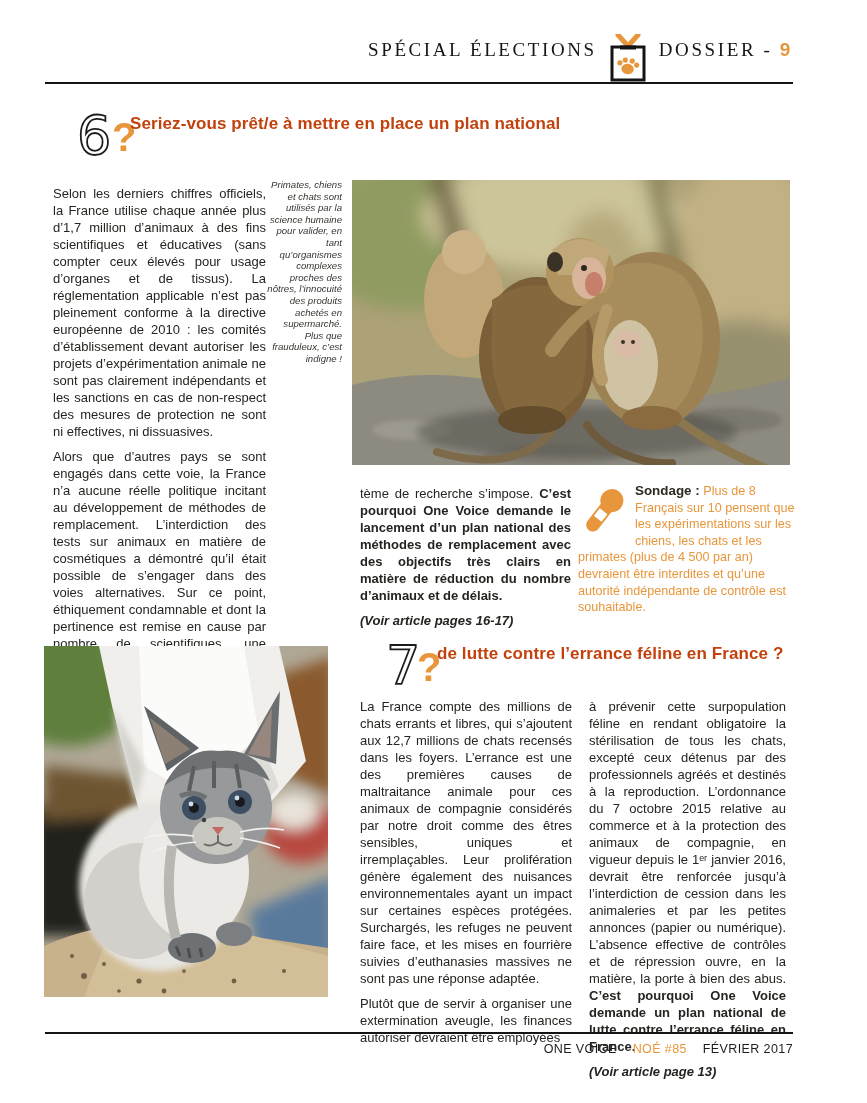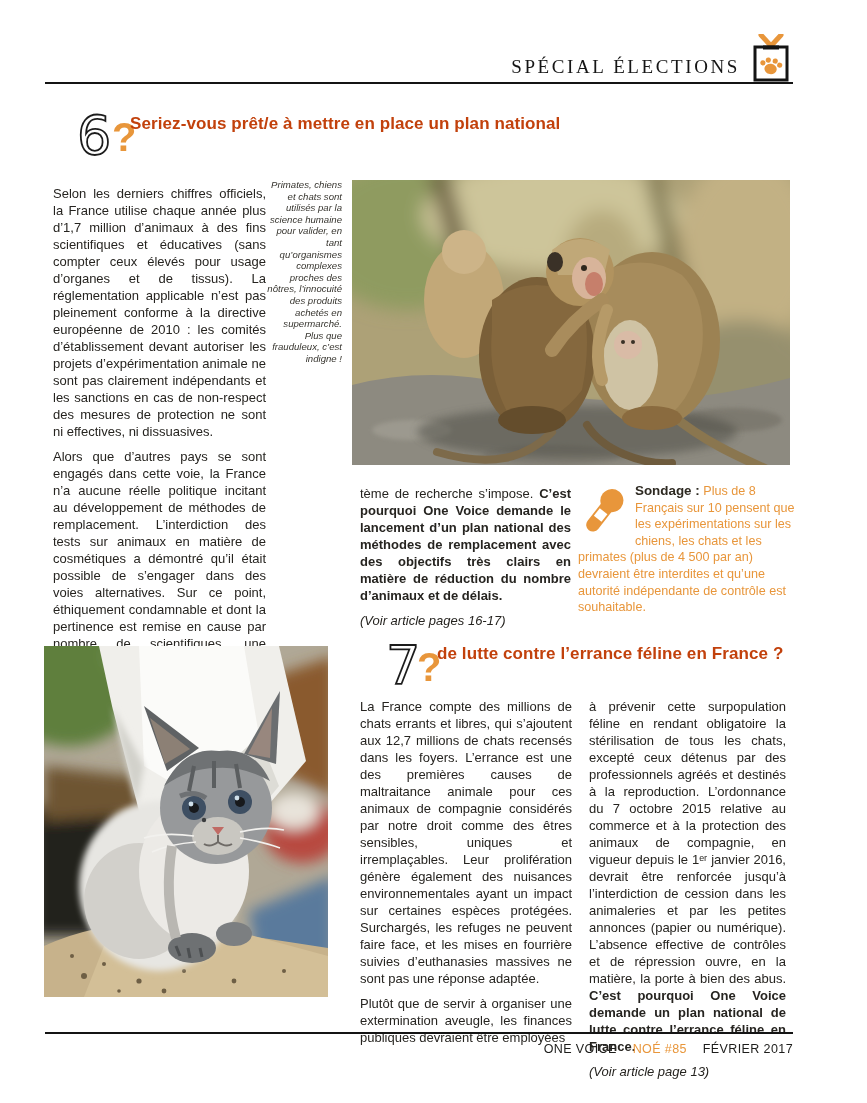--- a/index.html
+++ b/index.html
@@ -6,21 +6,21 @@
   .page {
     position:relative; width:867px; height:1103px; background:#ffffff;
     font-family:"Liberation Sans", sans-serif; color:#22201c; overflow:hidden;
   }
   .rule { position:absolute; left:45px; width:748px; height:2px; background:#141414; }
   .rule-top { top:82px; }
   .rule-bottom { top:1032px; }
 
   
   .header { position:absolute; top:34px; right:74px; height:50px; display:flex; align-items:flex-end; gap:9px; }
-  .header-caps { font-family:"Liberation Serif", serif; font-size:19px; letter-spacing:2.6px; color:#161616; padding-bottom:6px; white-space:nowrap; }
+  .header-caps { font-family:"Liberation Serif", serif; font-size:19px; letter-spacing:2.6px; color:#161616; padding-bottom:23px; white-space:nowrap; }
   .orange { color:#E8963B; }
   .pagenum { font-family:"Liberation Sans", sans-serif; font-weight:bold; }
   .ballot { width:44px; height:50px; flex:0 0 auto; }
 
   
   .big-num { position:absolute; font-family:"DejaVu Sans", sans-serif; font-size:54px; line-height:1; color:#1c1c1c; font-weight:400; }
   @supports (-webkit-text-stroke: 1px #000) {
     .big-num { color:#ffffff; -webkit-text-stroke:1.8px #1c1c1c; }
   }
   .q-mark { position:absolute; font-size:40px; line-height:1; font-weight:bold; color:#E8963B; }
@@ -29,21 +29,21 @@
   .q6-num { left:77px; top:109px; }
   .q6-mark { left:112px; top:117px; }
   .q6-title { left:130px; top:113px; }
   .q7-num { left:386px; top:639px; }
   .q7-mark { left:417px; top:647px; }
   .q7-title { left:437px; top:643px; }
 
   
   .body-col { position:absolute; font-size:13px; line-height:17px; text-align:justify; color:#262420; }
   .body-col p { margin:8px; }
-  .ref { font-style:italic; font-weight:normal; }
+  .ref { font-style:italic; font-weight:bold; }
   .q6-col1 { left:45px;  top:177px; width:229px; }
   .q6-col2 { left:352px; top:477px; width:227px; }
   .q7-col1 { left:352px; top:690px; width:228px; }
   .q7-col2 { left:581px; top:690px; width:213px; }
 
   .q6-caption {
     position:absolute; left:266px; top:179px; width:76px;
     font-size:9.6px; line-height:11.6px; font-style:italic; text-align:right; color:#36342e;
   }
 
@@ -76,20 +76,21 @@
         <rect x="14" y="11.5" width="16" height="4" fill="#141414"></rect>
         <g fill="#E8963B" transform="rotate(8 22 32)">
           <ellipse cx="22" cy="35" rx="6.2" ry="5.2"></ellipse>
           <circle cx="13.5" cy="30" r="2.6"></circle>
           <circle cx="18.5" cy="26.5" r="2.6"></circle>
           <circle cx="25.5" cy="26.5" r="2.6"></circle>
           <circle cx="30.5" cy="30" r="2.6"></circle>
         </g>
       </svg>
     </span>
+    <span class="header-caps"><span>DOSSIER -</span> <span class="orange pagenum">9</span></span>
   </div>
   <div class="rule rule-top"></div>
 
   <section>
     <span class="big-num q6-num">6</span>
     <span class="q-mark q6-mark">?</span>
     <div class="q-title q6-title">
       <div>Seriez-vous prêt/e à mettre en place un plan national</div>
     </div>
 
@@ -261,21 +262,21 @@
           <ellipse cx="148" cy="302" rx="24" ry="15" fill="#6e7173"></ellipse>
           <path d="M132,300 L136,310 M144,302 L146,312 M156,302 L158,311" stroke="#4c4f51" stroke-width="3" fill="none"></path>
           <ellipse cx="190" cy="288" rx="18" ry="12" fill="#7c7f81"></ellipse>
           <path d="M128,200 Q120,250 132,292" stroke="#b9b7b2" stroke-width="10" fill="none"></path>
         </g>
       </svg>
     </div>
 
     <div class="body-col q7-col1">
       <p>La France compte des millions de chats errants et libres, qui s’ajoutent aux 12,7 millions de chats recensés dans les foyers. L’errance est une des premières causes de maltraitance animale pour ces animaux de compagnie considérés par notre droit comme des êtres sensibles, uniques et irremplaçables. Leur prolifération génère également des nuisances environnementales ayant un impact sur certaines espèces protégées. Surchargés, les refuges ne peuvent faire face, et les mises en fourrière suivies d’euthanasies massives ne sont pas une réponse adaptée.</p>
-      <p>Plutôt que de servir à organiser une extermination aveugle, les finances publiques devraient être employées</p>
+      <p>Plutôt que de servir à organiser une extermination aveugle, les finances autoriser devraient être employées</p>
     </div>
 
     <div class="body-col q7-col2">
       <p><span>à prévenir cette surpopulation féline en rendant obligatoire la stérilisation de tous les chats, excepté ceux détenus par des professionnels agréés et destinés à la reproduction. L’ordonnance du 7 octobre 2015 relative au commerce et à la protection des animaux de compagnie, en vigueur depuis le 1ᵉʳ janvier 2016, devrait être renforcée jusqu’à l’interdiction de cession dans les animaleries et par les petites annonces (papier ou numérique). L’absence effective de contrôles et de répression ouvre, en la matière, la porte à bien des abus. </span><b>C’est pourquoi One Voice demande un plan national de lutte contre l’errance féline en France.</b></p>
       <p class="ref">(Voir article page 13)</p>
     </div>
   </section>
 
   <div class="rule rule-bottom"></div>
   <div class="footer">

